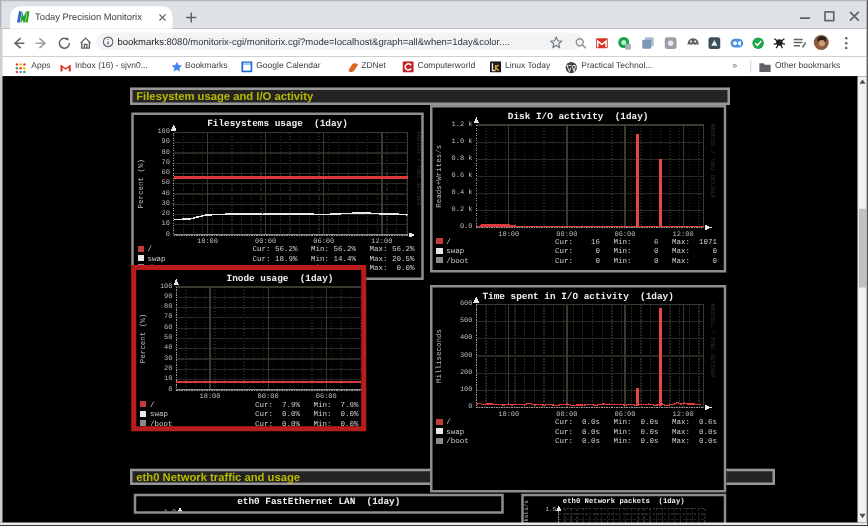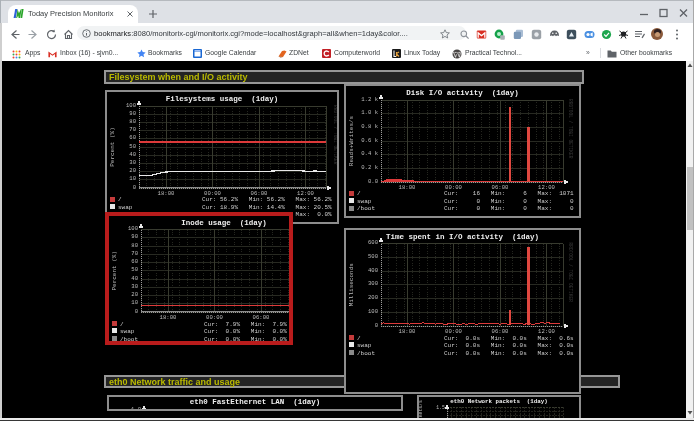--- a/index.html
+++ b/index.html
@@ -146,21 +146,21 @@
   </svg>
 <div class="abs" style="left:465px;top:49px;font-size:6.8px;color:#3c4043">Practical Technol...</div>
 <div class="abs" style="left:586px;top:49px;font-size:6.8px;color:#5f6368">»</div>
 <div class="abs" style="left:600px;top:48px;width:1px;height:10px;background:#dadce0"></div>
 <svg class="abs" style="left:607px;top:50px" width="10" height="8" viewBox="0 0 10 8">
     <path d="M0.5 0.5 L3.8 0.5 L4.8 1.7 L9.5 1.7 L9.5 7.5 L0.5 7.5 Z" fill="#5f6368"></path>
   </svg>
 <div class="abs" style="left:620px;top:49px;font-size:6.8px;color:#3c4043">Other bookmarks</div>
 <div class="abs" style="left:0;top:61px;width:694px;height:357px;background:#000"></div>
 <div class="abs" style="left:104px;top:70px;width:480px;height:14px;background:#242424;border:2px solid #979797;">
-    <div style="position:absolute;left:3px;top:50%;transform:translateY(-54%);font-size:9px;font-weight:bold;color:#b9b900;white-space:nowrap">Filesystem when and I/O activity</div>
+    <div style="position:absolute;left:3px;top:50%;transform:translateY(-54%);font-size:9px;font-weight:bold;color:#b9b900;white-space:nowrap">Filesystem usage and I/O activity</div>
   </div>
 <div class="abs" style="left:104px;top:375px;width:516px;height:13px;background:#242424;border:2px solid #979797;">
     <div style="position:absolute;left:3px;top:50%;transform:translateY(-54%);font-size:9px;font-weight:bold;color:#b9b900;white-space:nowrap">eth0 Network traffic and usage</div>
   </div>
 <div style="position:absolute;left:105px;top:90px;width:234px;height:134px;border:2px solid #8d8d8d;box-sizing:border-box;background:#000;overflow:hidden"><svg width="230" height="130" viewBox="107 92 230 130" xml:space="preserve" shape-rendering="crispEdges">
       <text x="222.0" y="101" font-family="'Liberation Mono',monospace" font-size="7.5" fill="#efefef" text-anchor="middle" font-weight="bold">Filesystems&nbsp;usage&nbsp;&nbsp;(1day)</text>
       <text x="114" y="147.0" font-family="'Liberation Mono',monospace" font-size="6" fill="#bdbdbd" text-anchor="middle" transform="rotate(-90 114 147.0)">Percent (%)</text>
       <line x1="139" y1="188.0" x2="326" y2="188.0" stroke="#282a22" stroke-width="1"></line>
       <line x1="139" y1="179.8" x2="326" y2="179.8" stroke="#282a22" stroke-width="1"></line>
       <line x1="139" y1="171.6" x2="326" y2="171.6" stroke="#282a22" stroke-width="1"></line>

